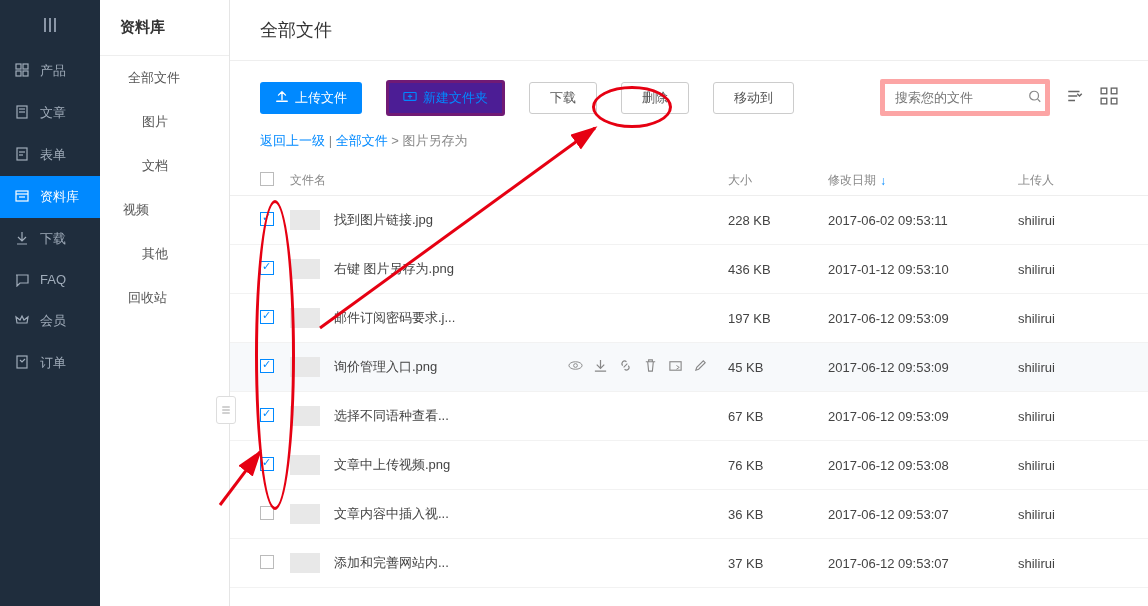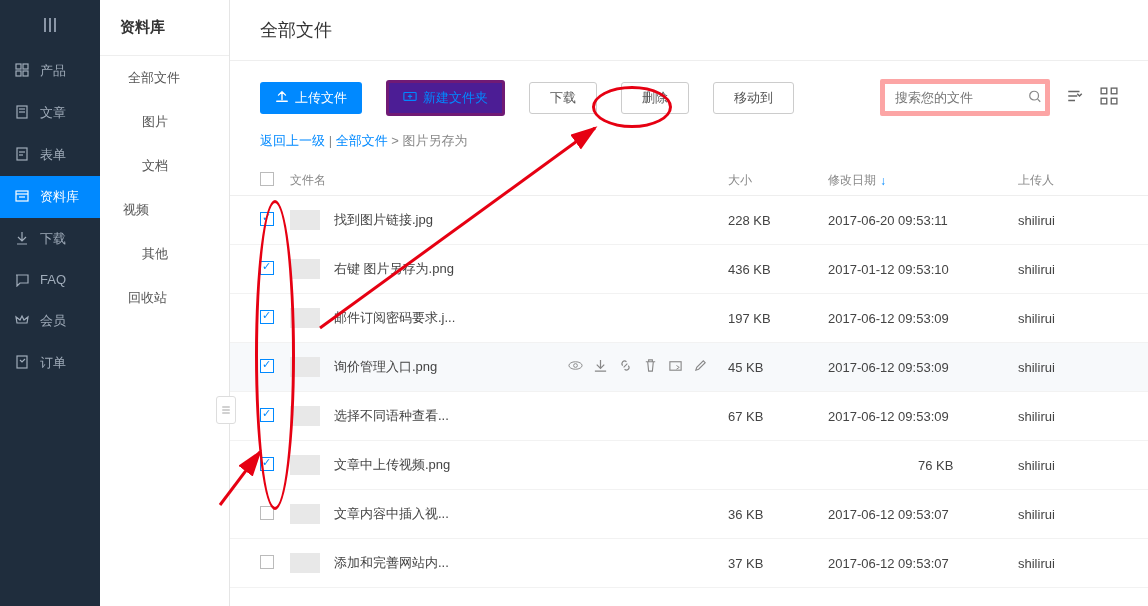--- a/index.html
+++ b/index.html
@@ -251,21 +251,21 @@
 
   <div id="table-body">
       <div class="row">
         <div class="col-check"><span class="chk checked"></span></div>
         <div class="col-name">
           <span class="thumb"></span>
           <span>找到图片链接.jpg</span>
           <div style="flex:1"></div>
         </div>
         <div class="col-size">228 KB</div>
-        <div class="col-date">2017-06-20 09:53:11</div>
+        <div class="col-date">2017-06-02 09:53:11</div>
         <div class="col-user">shilirui</div>
       </div>
       <div class="row">
         <div class="col-check"><span class="chk checked"></span></div>
         <div class="col-name">
           <span class="thumb"></span>
           <span>右键 图片另存为.png</span>
           <div style="flex:1"></div>
         </div>
         <div class="col-size">436 KB</div>
@@ -328,20 +328,21 @@
         <div class="col-user">shilirui</div>
       </div>
       <div class="row">
         <div class="col-check"><span class="chk checked"></span></div>
         <div class="col-name">
           <span class="thumb"></span>
           <span>文章中上传视频.png</span>
           <div style="flex:1"></div>
         </div>
         <div class="col-size">76 KB</div>
+        <div class="col-date">2017-06-12 09:53:08</div>
         <div class="col-user">shilirui</div>
       </div>
       <div class="row">
         <div class="col-check"><span class="chk"></span></div>
         <div class="col-name">
           <span class="thumb"></span>
           <span>文章内容中插入视...</span>
           <div style="flex:1"></div>
         </div>
         <div class="col-size">36 KB</div>

